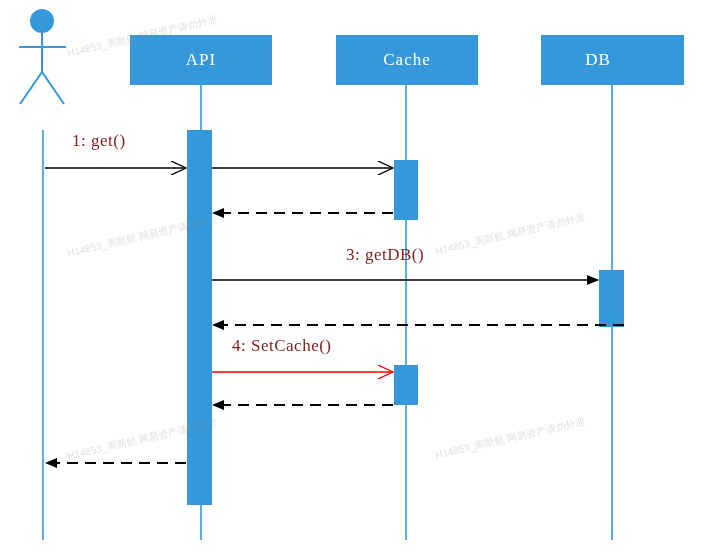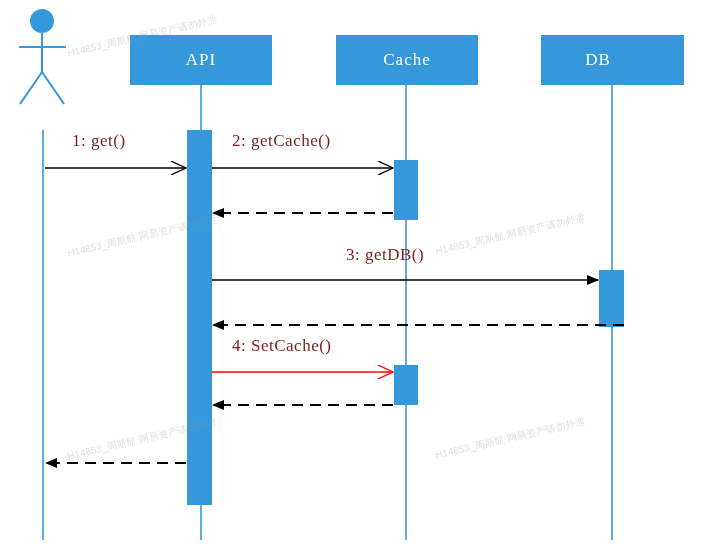--- a/index.html
+++ b/index.html
@@ -115,21 +115,20 @@
 
     <line x1="186" y1="463" x2="46" y2="463" stroke="#000000" stroke-width="2" stroke-dasharray="11,7" marker-end="url(#arrow-filled-black)"></line>
 
   </svg>
 
   <div class="part-title" style="left:130px; top:50px; width:142px;">API</div>
   <div class="part-title" style="left:336px; top:50px; width:142px;">Cache</div>
   <div class="part-title" style="left:541px; top:50px; width:114px;">DB</div>
 
   <div class="msg-label" style="left:72px; top:131px;">1: get()</div>
-  <div class="msg-label" style="left:232px; top:131px;">2: getCache()</div>
   <div class="msg-label" style="left:346px; top:245px;">3: getDB()</div>
   <div class="msg-label" style="left:232px; top:336px;">4: SetCache()</div>
 
   <div class="watermark" style="left:66px; top:47px;">H14853_周斯航 网易资产请勿外泄</div>
   <div class="watermark" style="left:66px; top:247px;">H14853_周斯航 网易资产请勿外泄</div>
   <div class="watermark" style="left:66px; top:450px;">H14853_周斯航 网易资产请勿外泄</div>
   <div class="watermark" style="left:434px; top:245px;">H14853_周斯航 网易资产请勿外泄</div>
   <div class="watermark" style="left:434px; top:449px;">H14853_周斯航 网易资产请勿外泄</div>
 
 </div>

